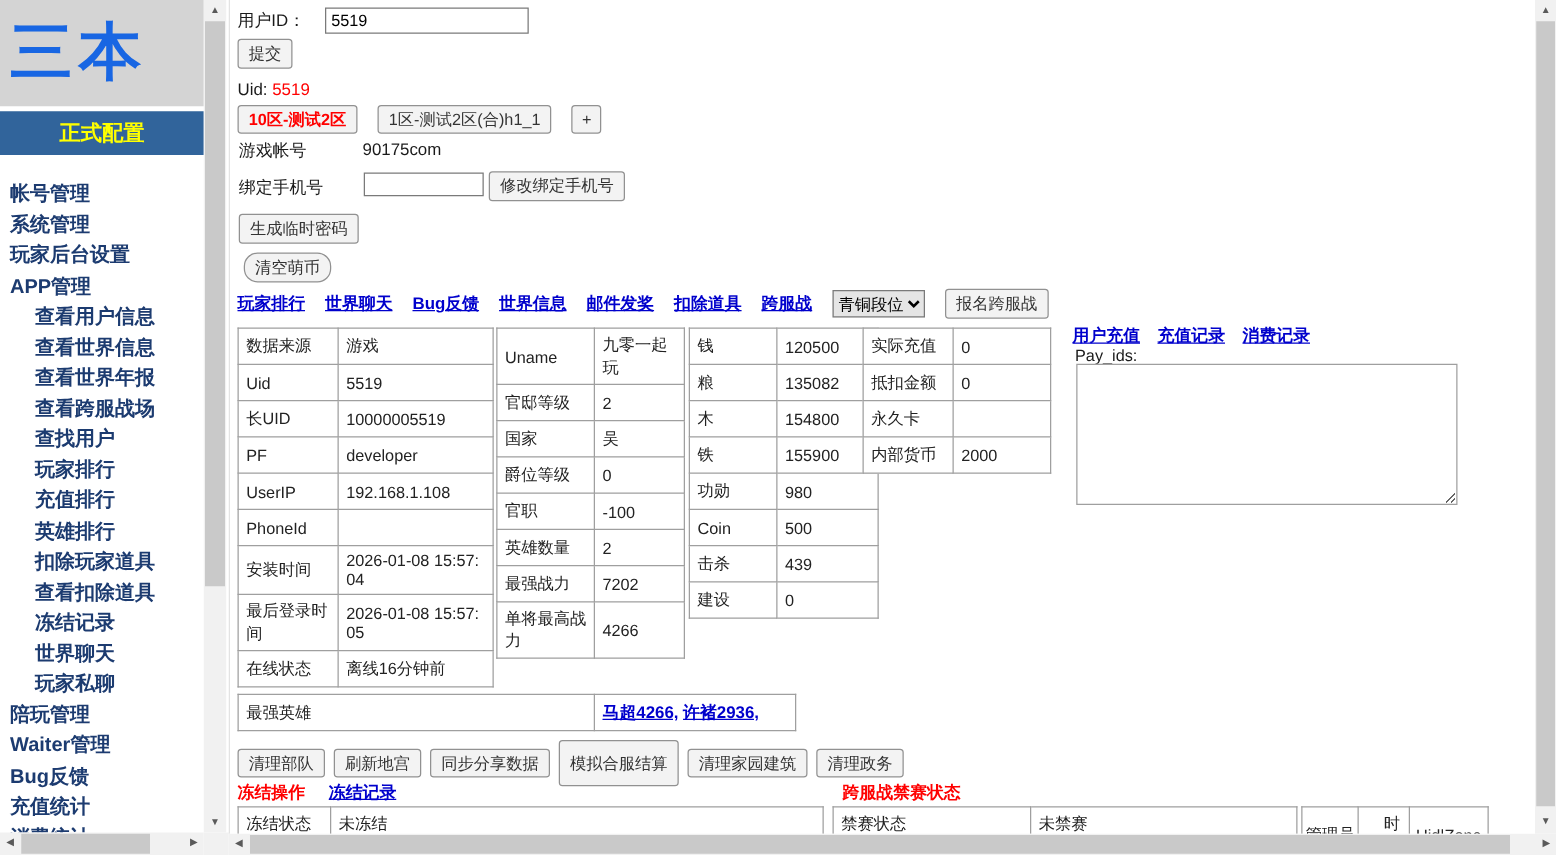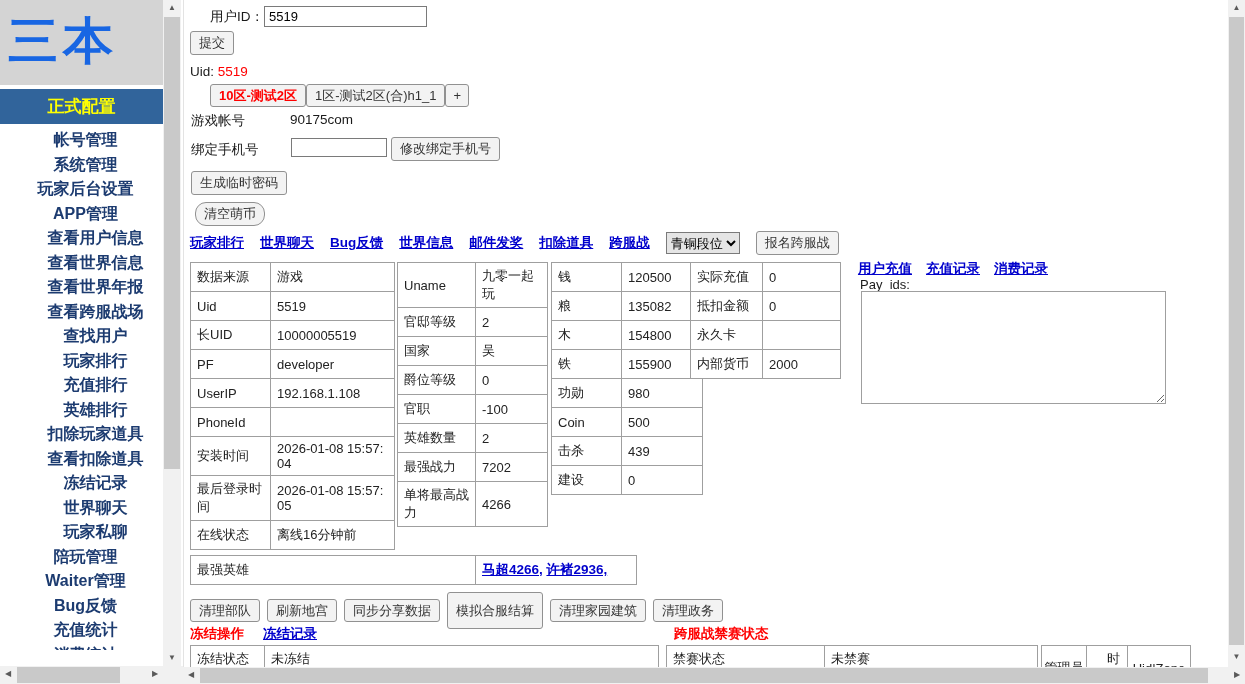--- a/index.html
+++ b/index.html
@@ -4,21 +4,21 @@
 <style>
   * { margin:0; padding:0; box-sizing:border-box; }
   html,body { background:#fff; }
   body { font-family:"Liberation Sans","DejaVu Sans",sans-serif; }
   .screen { position:relative; width:1245px; height:684px; overflow:hidden; background:#fff; color:#1a1a1a; font-size:13px; }
 
   
   .sidebar { position:absolute; left:0; top:0; width:183px; height:684px; background:#fff; }
   .logo { width:163px; height:85px; background:#d4d4d4; color:#1866e3; font-size:50px; font-weight:bold; line-height:82px; padding-left:8px; letter-spacing:5px; overflow:hidden; }
   .config-bar { margin-top:4px; width:163px; height:35px; background:#31649b; color:#ffff00; font-size:17px; font-weight:bold; text-align:center; line-height:35px; cursor:pointer; }
-  .menu { list-style:none; padding-top:4px; width:163px;text-align:center; }
+  .menu { list-style:none; padding-top:20px; width:163px; }
   .menu li { color:#1c3b70; font-weight:bold; font-size:16px; line-height:24.5px; padding-left:8px; cursor:pointer; white-space:nowrap; }
   .menu li.lv1 { padding-left:28px; }
   .menu li.clipped { height:7px; overflow:hidden; }
 
   
   .sb { position:absolute; background:#f1f1f1; }
   .sb .thumb { position:absolute; background:#c9c9c9; }
   .sb .arr { position:absolute; color:#5a5a5a; font-size:8px; text-align:center; cursor:pointer; }
   .sb.v .arr { width:100%; height:16px; line-height:16px; }
   .sb.h .arr { height:100%; width:16px; line-height:16px; }
@@ -39,21 +39,21 @@
   .red { color:#ff0000; }
   .green { color:#00a03c; }
   a.lnk { color:#0000cc; font-weight:bold; text-decoration:underline; font-size:13.5px; cursor:pointer; white-space:nowrap; }
   button { font-family:inherit; font-size:13px; color:#333; background:#f3f3f3; border:1px solid #919191; border-radius:3px; padding:2px 8px; cursor:pointer; white-space:nowrap; }
   button.srv-active { color:#ff0000; font-weight:bold; }
   input[type=text] { border:1px solid #7a7a7a; height:21px; font-size:13px; padding:0 4px; font-family:inherit; }
   select { font-family:inherit; font-size:13px; height:22px; border:1px solid #7a7a7a; background:#e5e5e5; }
   textarea { border:1px solid #9f9f9f; resize:both; font-family:inherit; }
 
   .flexrow { display:flex; align-items:center; }
-  .gap16 { gap:16px; } .gap7 { gap:7px; } .gap4 { gap:0;margin-left:20px; } .gap14 { gap:14px; }
+  .gap16 { gap:16px; } .gap7 { gap:7px; } .gap4 { gap:16px; } .gap14 { gap:14px; }
 
   table.tbl { border-collapse:collapse; table-layout:fixed; background:#fff; }
   table.tbl td { border:1px solid #9f9f9f; padding:4px 6px; font-size:13px; height:29px; vertical-align:middle; word-break:break-all; color:#222; }
   table.tbl td.c { text-align:center; }
 
   .t-info  { left:6px;   top:262px; width:205px; }
   .t-stats { left:213px; top:262px; width:151px; }
   .t-res   { left:367px; top:262px; width:152px; }
   .t-pay   { left:506px; top:262px; width:151px; }
   .t-hero  { left:6px;   top:555px; width:447px; }

